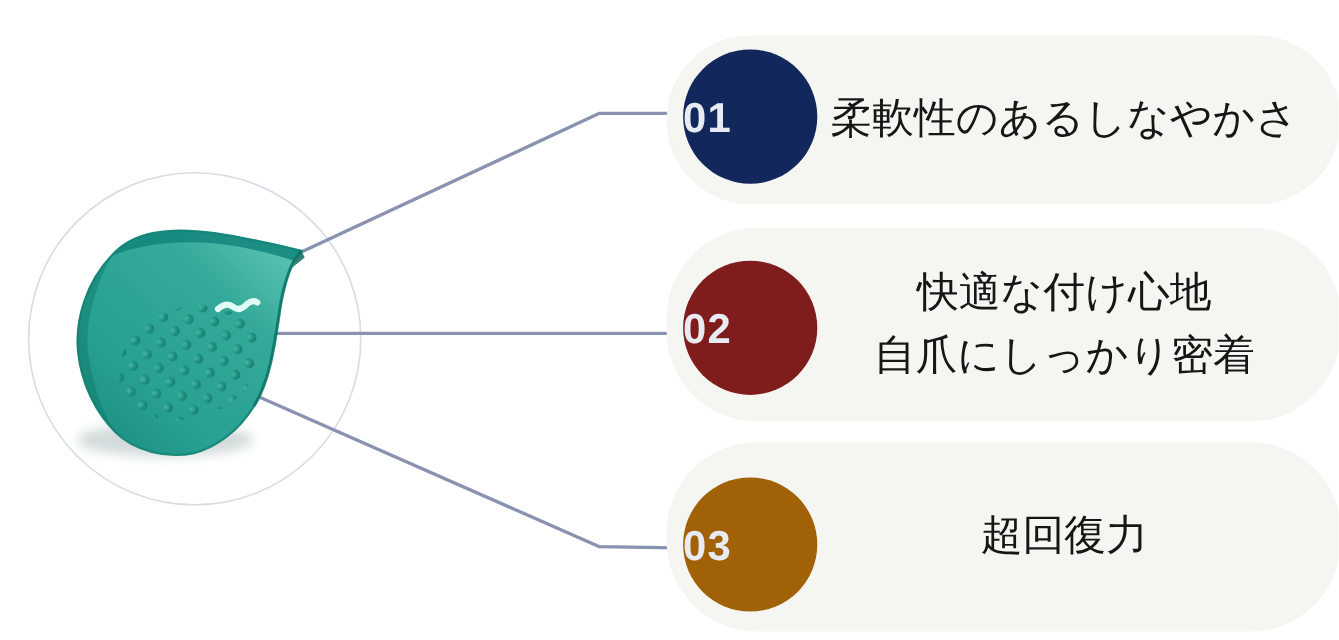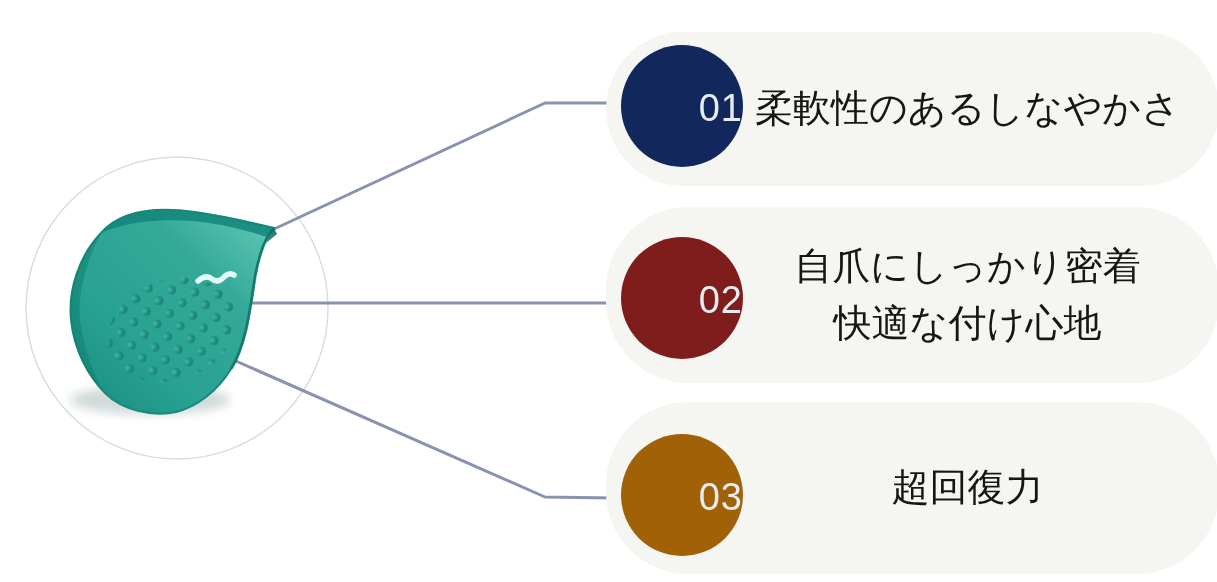--- a/index.html
+++ b/index.html
@@ -9,21 +9,21 @@
   }
   .art{position:absolute;left:0;top:0;width:1217px;height:582px;}
   .card{
     position:absolute;left:606px;width:613px;background:#f5f5f2;border-radius:82px;
   }
   .card.pos1{top:32px;height:154px;}
   .card.pos2{top:207px;height:176px;}
   .card.pos3{top:402px;height:172px;}
   .num{
     position:absolute;left:15px;width:122px;height:122px;border-radius:50%;
-    text-align:right;line-height:126px;font-size:38px;font-weight:400;
+    text-align:left;line-height:126px;font-size:38px;font-weight:700;
     letter-spacing:1px;color:#e8ebf2;
   }
   .pos1 .num{top:13px;}
   .pos2 .num{top:30px;}
   .pos3 .num{top:32px;}
   .txt{
     position:absolute;left:140px;right:30px;top:0;height:100%;
     display:flex;flex-direction:column;justify-content:center;gap:17px;
     text-align:center;font-size:38px;font-weight:400;color:#161616;
   }
@@ -95,22 +95,22 @@
   <div class="card pos1" style="background-color: rgb(245, 245, 242);">
     <div class="num" style="background-color: rgb(18, 39, 92);">01</div>
     <div class="txt" style="color: rgb(22, 22, 22);">
       <div class="line">柔軟性のあるしなやかさ</div>
     </div>
   </div>
 
   <div class="card pos2" style="background-color: rgb(245, 245, 242);">
     <div class="num" style="background-color: #7f1d1d;">02</div>
     <div class="txt" style="color: rgb(22, 22, 22);">
+      <div class="line">快適な付け心地</div>
       <div class="line">自爪にしっかり密着</div>
-      <div class="line">快適な付け心地</div>
     </div>
   </div>
 
   <div class="card pos3" style="background-color: rgb(245, 245, 242);">
     <div class="num" style="background-color: #a16207;">03</div>
     <div class="txt" style="color: rgb(22, 22, 22);">
       <div class="line">超回復力</div>
     </div>
   </div>
 

